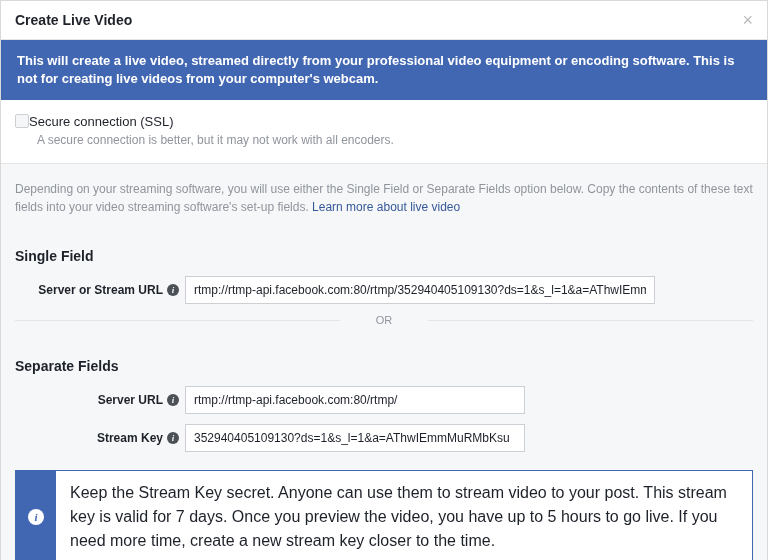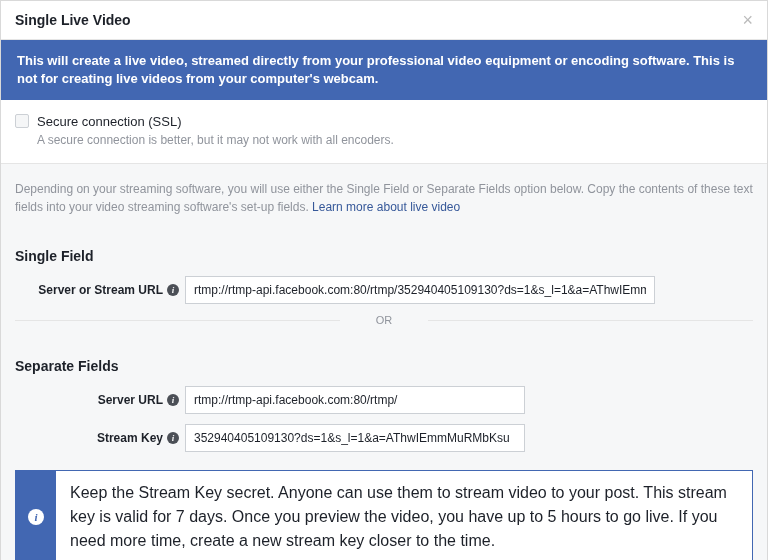--- a/index.html
+++ b/index.html
@@ -45,21 +45,20 @@
       font-weight: 600;
       line-height: 1.4;
     }
     .ssl-section {
       padding: 14px 14px 16px 14px;
       border-bottom: 1px solid #e5e5e5;
     }
     .checkbox-row {
       display: flex;
       align-items: flex-start;
-      gap: 8px;
     }
     .checkbox {
       width: 14px;
       height: 14px;
       border: 1px solid #ccd0d5;
       border-radius: 2px;
       background: #f5f6f7;
     }
     .checkbox-label {
       font-size: 13px;
@@ -198,21 +197,21 @@
       border-radius: 2px;
       cursor: pointer;
     }
   </style>
 </head>
 <body>
 
 <div class="dialog">
 
   <div class="dialog-header">
-    <div class="dialog-title">Single Live Video</div>
+    <div class="dialog-title">Create Live Video</div>
     <div class="close-btn">×</div>
   </div>
 
   <div class="banner">This will create a live video, streamed directly from your professional video equipment or encoding software. This is not for creating live videos from your computer's webcam.</div>
 
   <div class="ssl-section">
     <div class="checkbox-row">
       <div class="checkbox"></div>
       <span class="checkbox-label">Secure connection (SSL)</span>
     </div>

